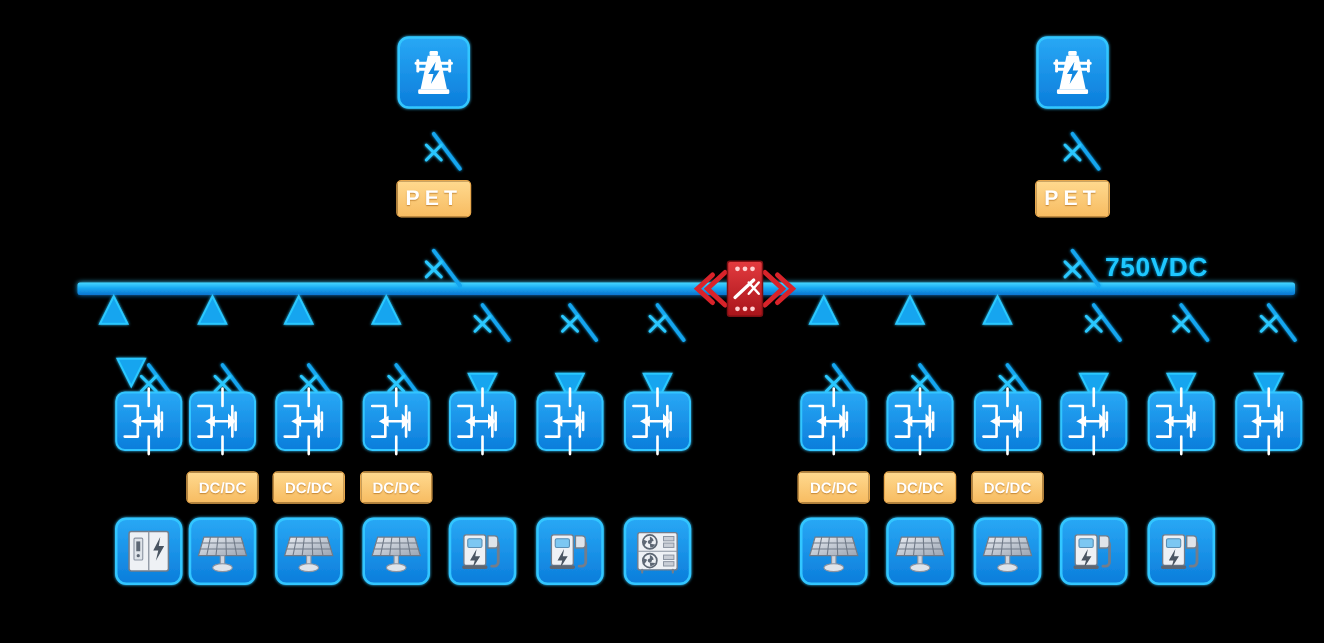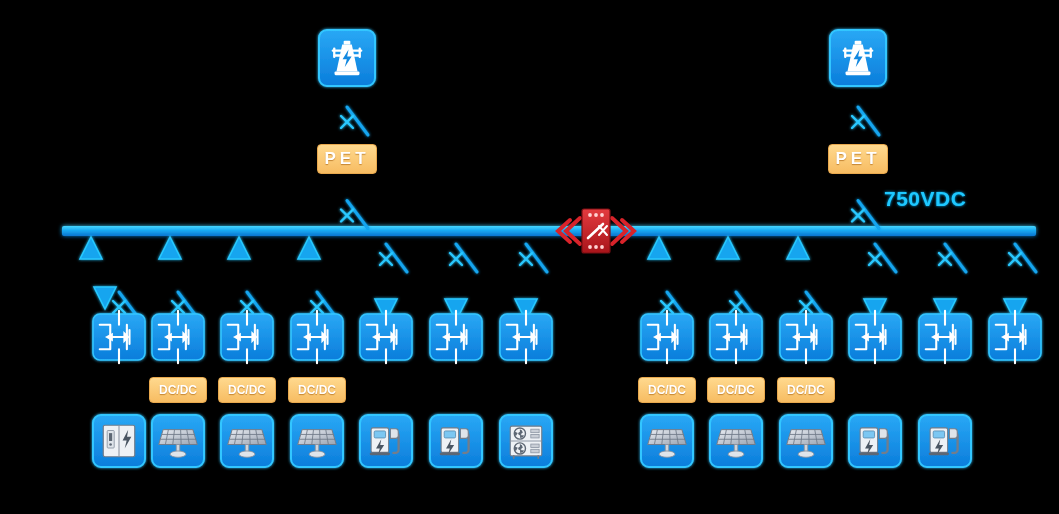--- a/index.html
+++ b/index.html
@@ -597,14 +597,14 @@
       <div class="pet-box" style="left: 317px; top: 144px; width: 60px; height: 30px;">PET</div>
       <div class="pet-box" style="left: 828px; top: 144px; width: 60px; height: 30px;">PET</div>
       <div class="dcdc-box" style="left: 149px; top: 377px; width: 58px; height: 26px;">DC/DC</div>
       <div class="dcdc-box" style="left: 218px; top: 377px; width: 58px; height: 26px;">DC/DC</div>
       <div class="dcdc-box" style="left: 288px; top: 377px; width: 58px; height: 26px;">DC/DC</div>
       <div class="dcdc-box" style="left: 638px; top: 377px; width: 58px; height: 26px;">DC/DC</div>
       <div class="dcdc-box" style="left: 707px; top: 377px; width: 58px; height: 26px;">DC/DC</div>
       <div class="dcdc-box" style="left: 777px; top: 377px; width: 58px; height: 26px;">DC/DC</div>
     </div>
 
-  <div id="busLabel" class="lbl" style="left: 884px; top: 187px;">750VDC</div>
+  <div id="busLabel" class="lbl" style="left: 884px; top: 203px;">750VDC</div>
 </div>
 
 </body></html>

